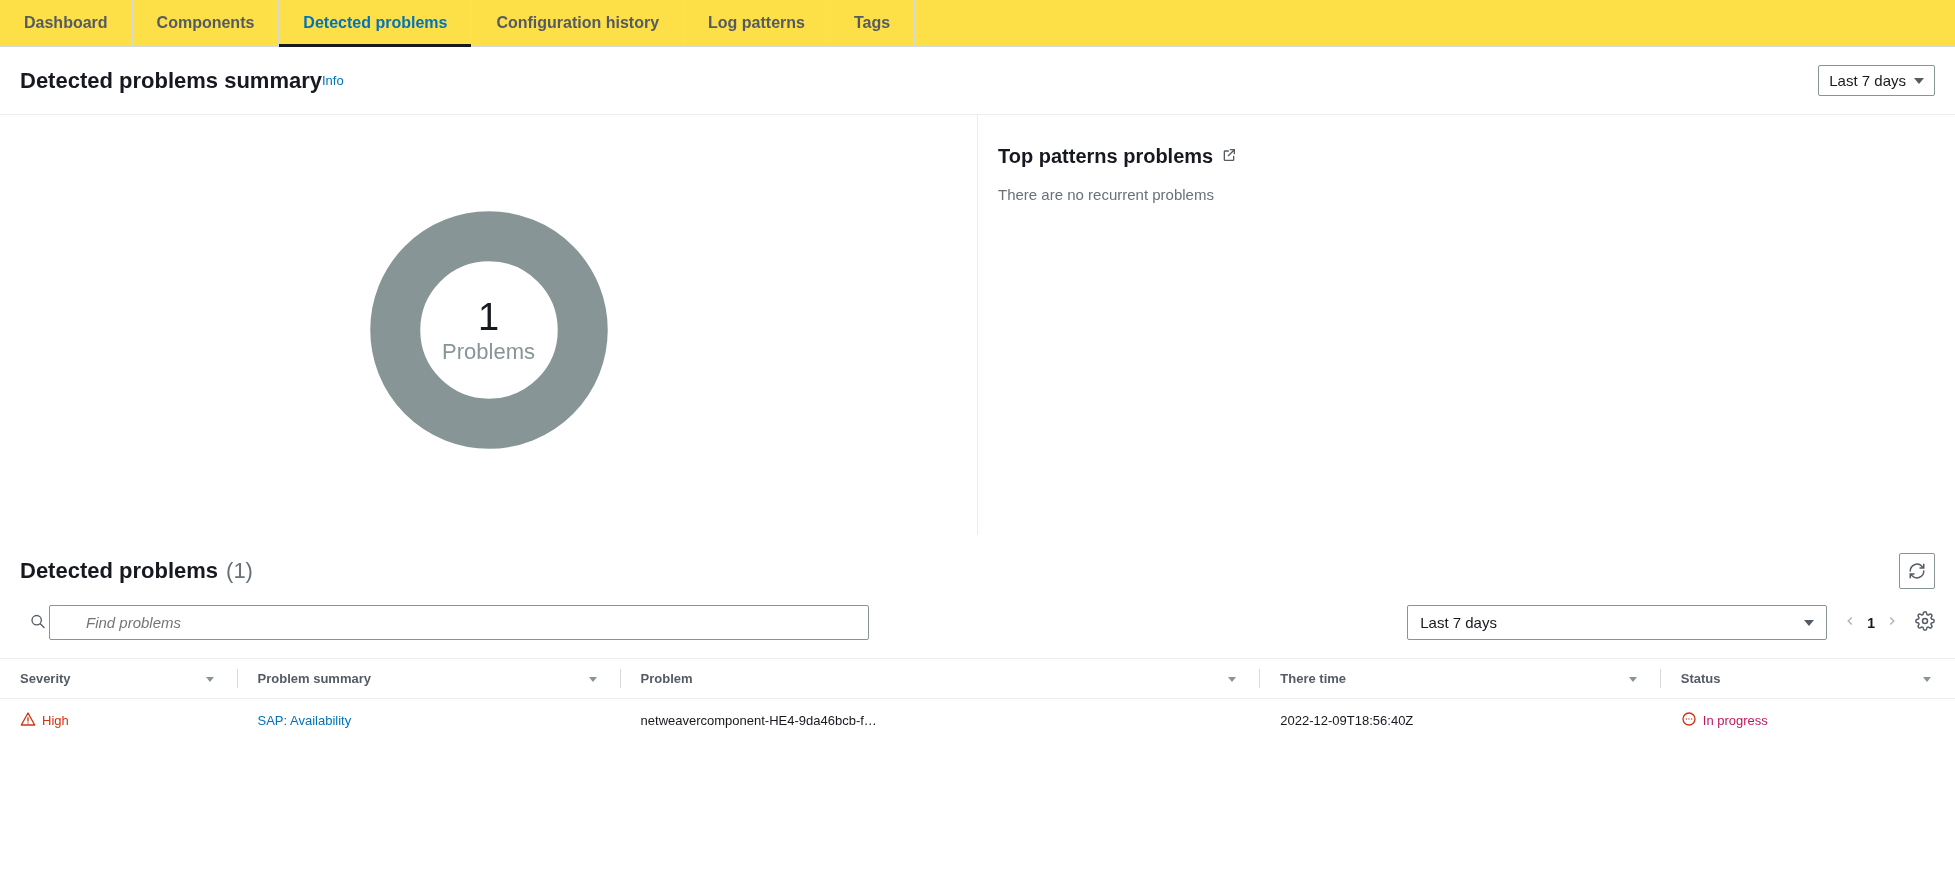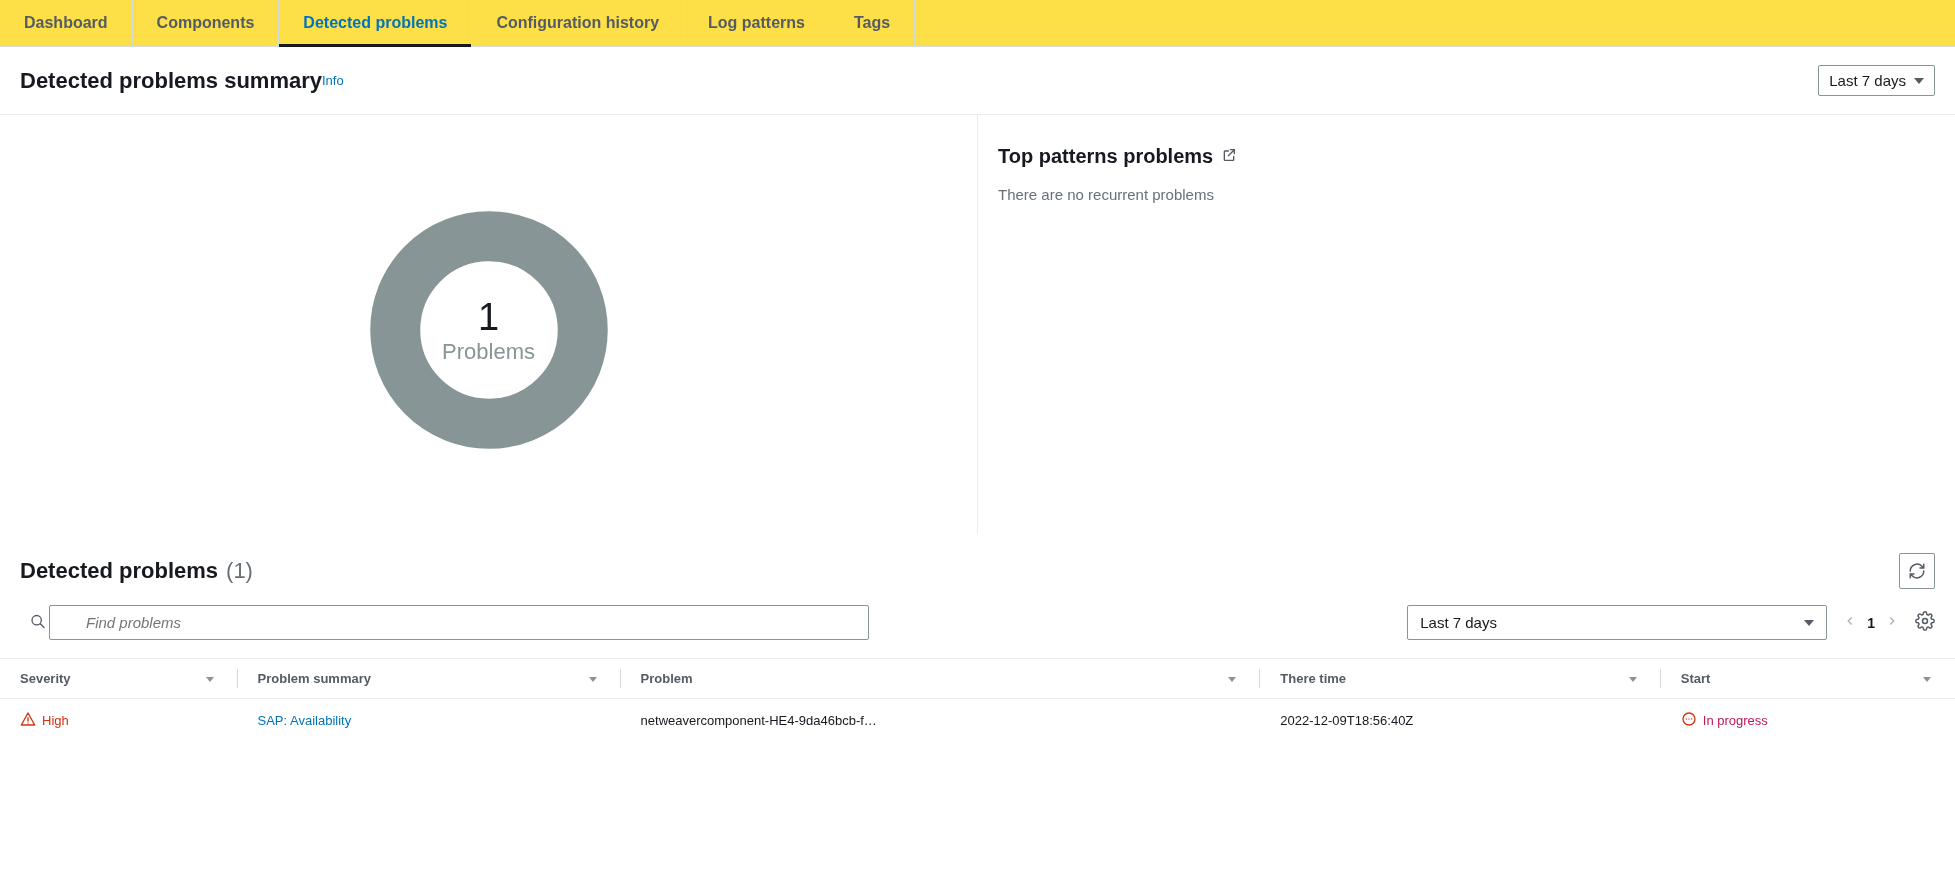--- a/index.html
+++ b/index.html
@@ -377,21 +377,21 @@
   </div>
 </div>
 
 <table class="table">
   <thead>
     <tr>
       <th><span>Severity</span><span class="sort-caret"></span></th>
       <th><span>Problem summary</span><span class="sort-caret"></span></th>
       <th><span>Problem</span><span class="sort-caret"></span></th>
       <th><span>There time</span><span class="sort-caret"></span></th>
-      <th><span>Start</span><span class="sort-caret"></span></th>
+      <th><span>Status</span><span class="sort-caret"></span></th>
     </tr>
   </thead>
   <tbody>
     <tr>
       <td>
         <span class="sev-cell">
           <span>
             <svg viewBox="0 0 24 24">
                 <path d="M12 3 2 21h20L12 3zM12 10v5M12 18h.01" stroke-linecap="round" stroke-linejoin="round"></path>
               </svg>

